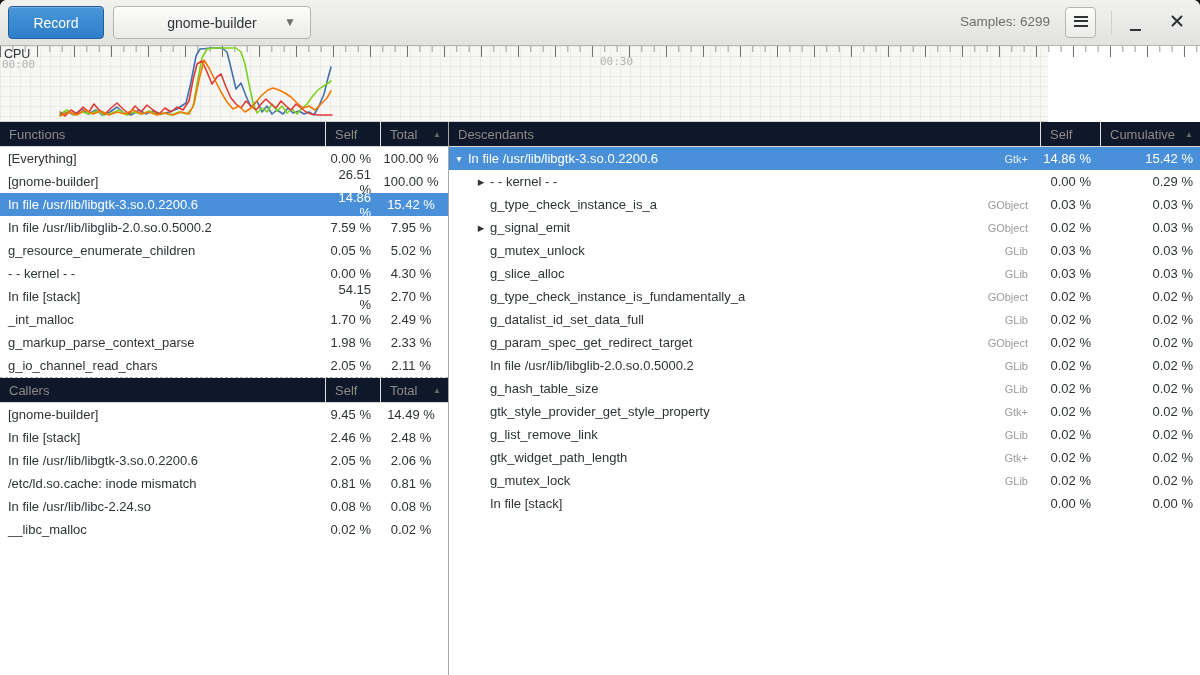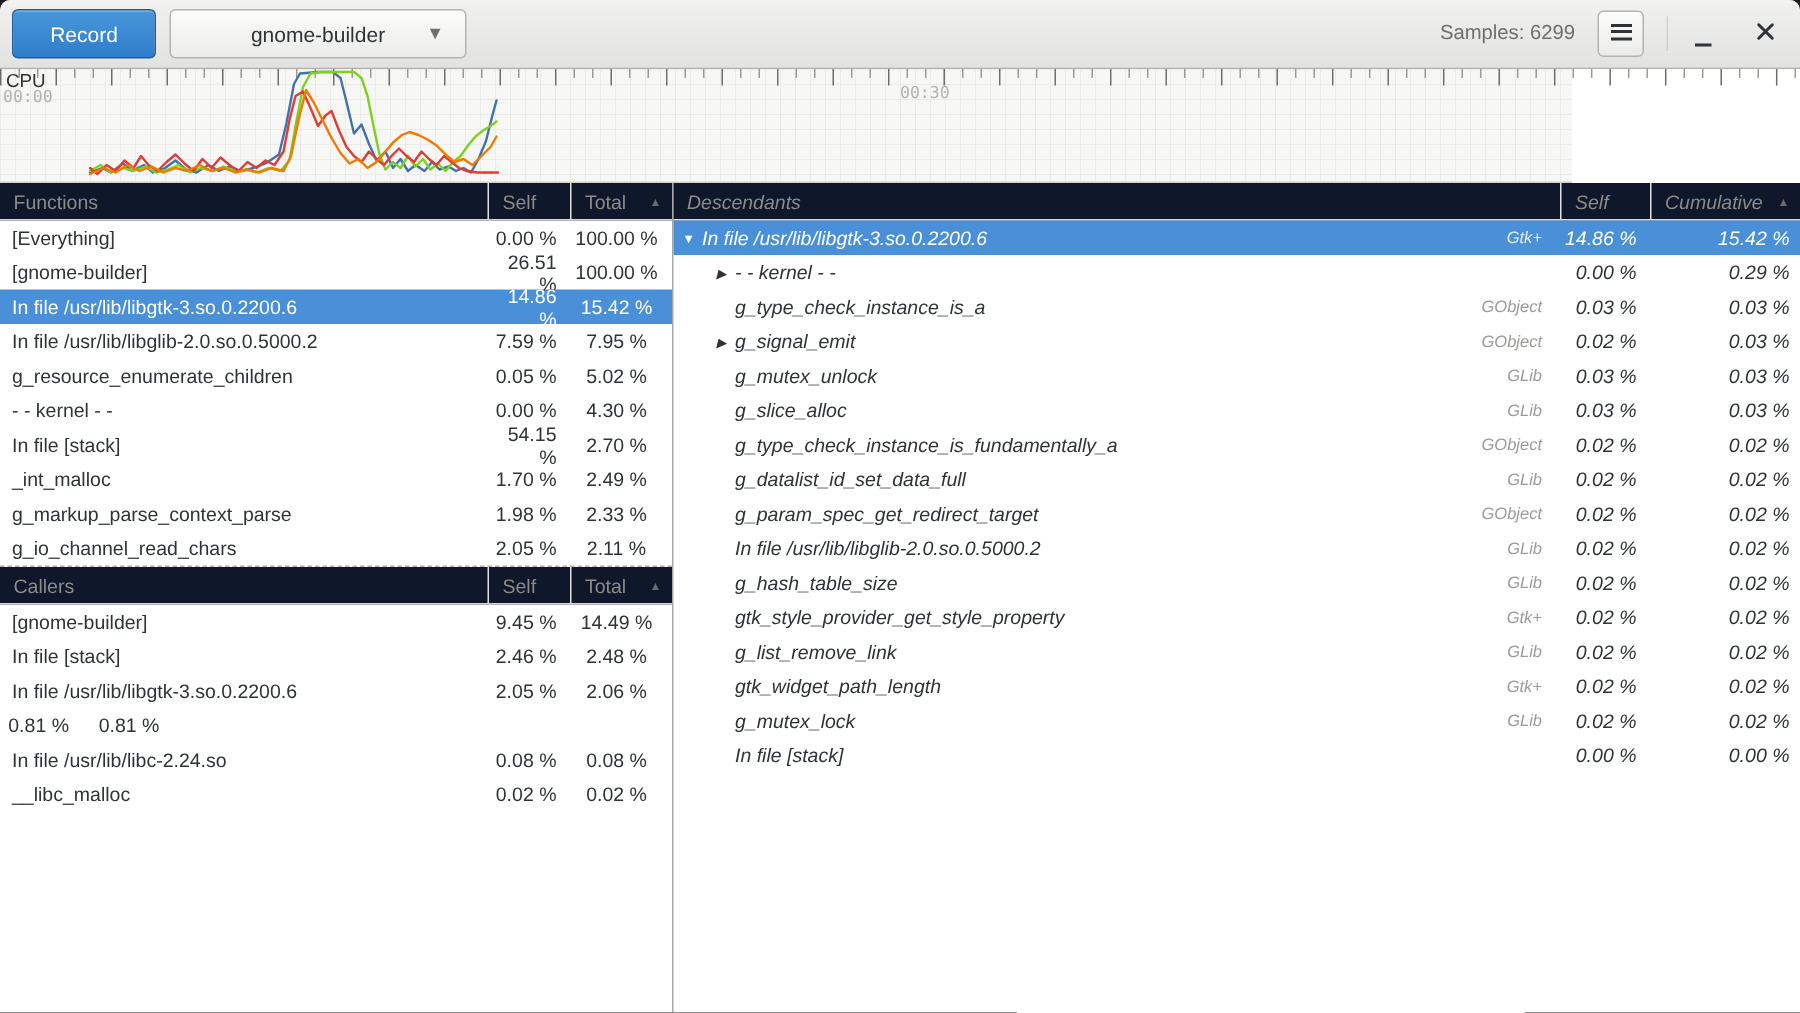--- a/index.html
+++ b/index.html
@@ -38,21 +38,21 @@
     background-size:10px 10px; border-bottom:1px solid #d2d2d0;text-align:center; }
   .graph svg { position:absolute; left:0; top:0; }
   .cpu-label { position:absolute; left:4px; top:1px; font-size:12.5px; color:#2e3436; }
   .t-start { position:absolute; left:2px; top:12px; font-size:11px; color:#b2b2af; font-family:"DejaVu Sans Mono",monospace; }
   .t-mid { position:absolute; left:600px; top:9px; font-size:11px; color:#b2b2af; font-family:"DejaVu Sans Mono",monospace; }
 
   
   .main { position:absolute; left:0; top:122px; width:1200px; height:553px; background:#fff; }
   .left-pane { position:absolute; left:0; top:0; width:448px; height:553px; }
   .pane-divider { position:absolute; left:448px; top:0; width:1px; height:553px; background:#a8a8a5; }
-  .right-pane { position:absolute; left:449px; top:0; width:751px; height:553px;font-style:italic; }
+  .right-pane { position:absolute; left:449px; top:0; width:751px; height:553px; }
 
   .pane-header { display:flex; height:25px; background:#0f172a; border-bottom:1px solid #d8d8d5;
     color:#8b8b88; font-size:13px; align-items:center; }
   .pane-header .h-name { flex:1; padding-left:9px; }
   .pane-header .h-self { width:55px; padding-left:9px; border-left:1px solid #e1e1df; align-self:stretch; display:flex; align-items:center; }
   .pane-header .h-total { width:68px; padding-left:9px; border-left:1px solid #e1e1df; align-self:stretch; display:flex; align-items:center; }
   .right-pane .pane-header .h-self { width:60px; }
   .right-pane .pane-header .h-total { width:100px; }
   .sort-arrow { margin-left:auto; margin-right:7px; font-size:8px; color:#6b6b69; }
 
@@ -292,20 +292,21 @@
             <div class="c-name">In file [stack]</div>
             <div class="c-self">2.46 %</div>
             <div class="c-total">2.48 %</div>
           </div>
           <div class="lrow">
             <div class="c-name">In file /usr/lib/libgtk-3.so.0.2200.6</div>
             <div class="c-self">2.05 %</div>
             <div class="c-total">2.06 %</div>
           </div>
           <div class="lrow">
+            <div class="c-name">/etc/ld.so.cache: inode mismatch</div>
             <div class="c-self">0.81 %</div>
             <div class="c-total">0.81 %</div>
           </div>
           <div class="lrow">
             <div class="c-name">In file /usr/lib/libc-2.24.so</div>
             <div class="c-self">0.08 %</div>
             <div class="c-total">0.08 %</div>
           </div>
           <div class="lrow">
             <div class="c-name">__libc_malloc</div>

